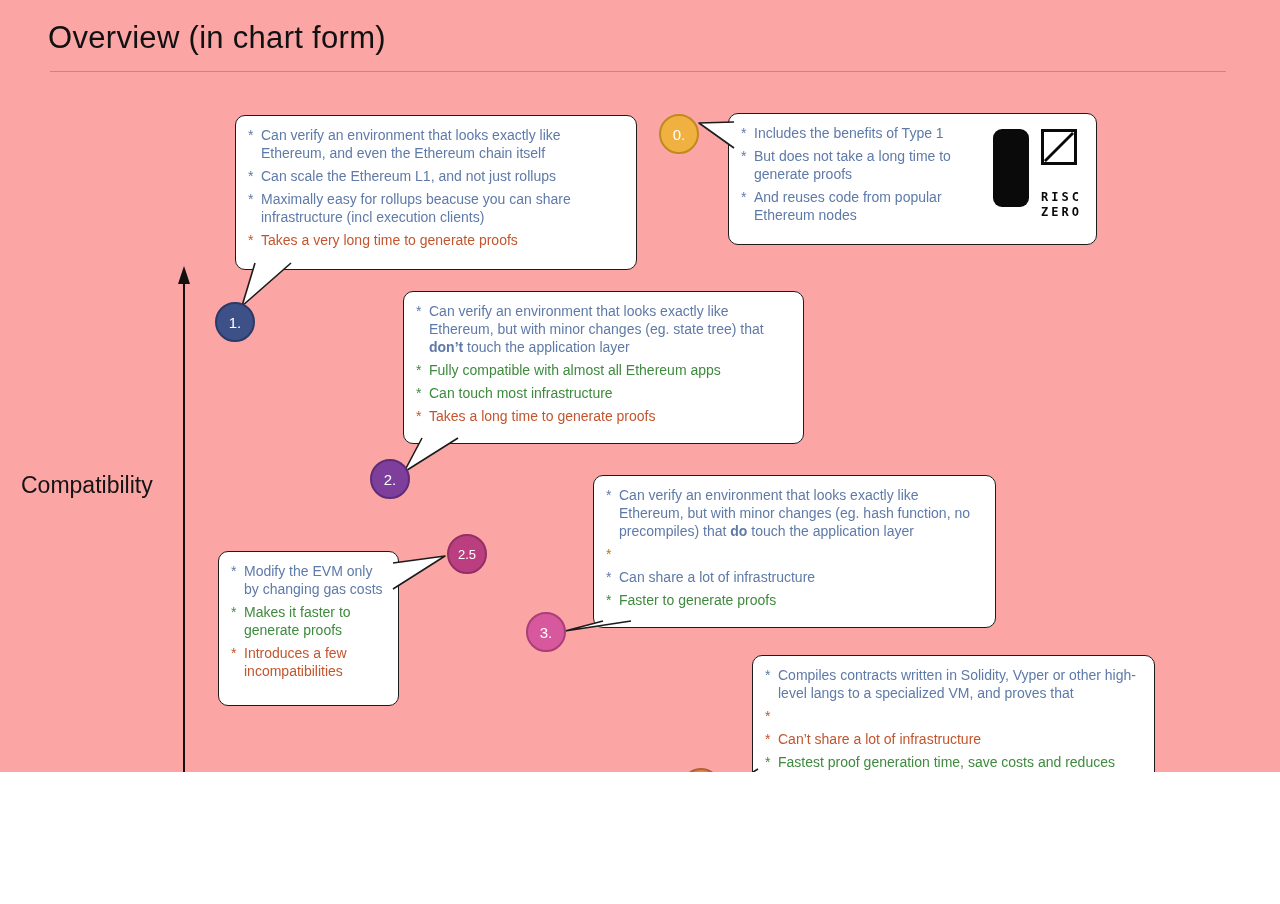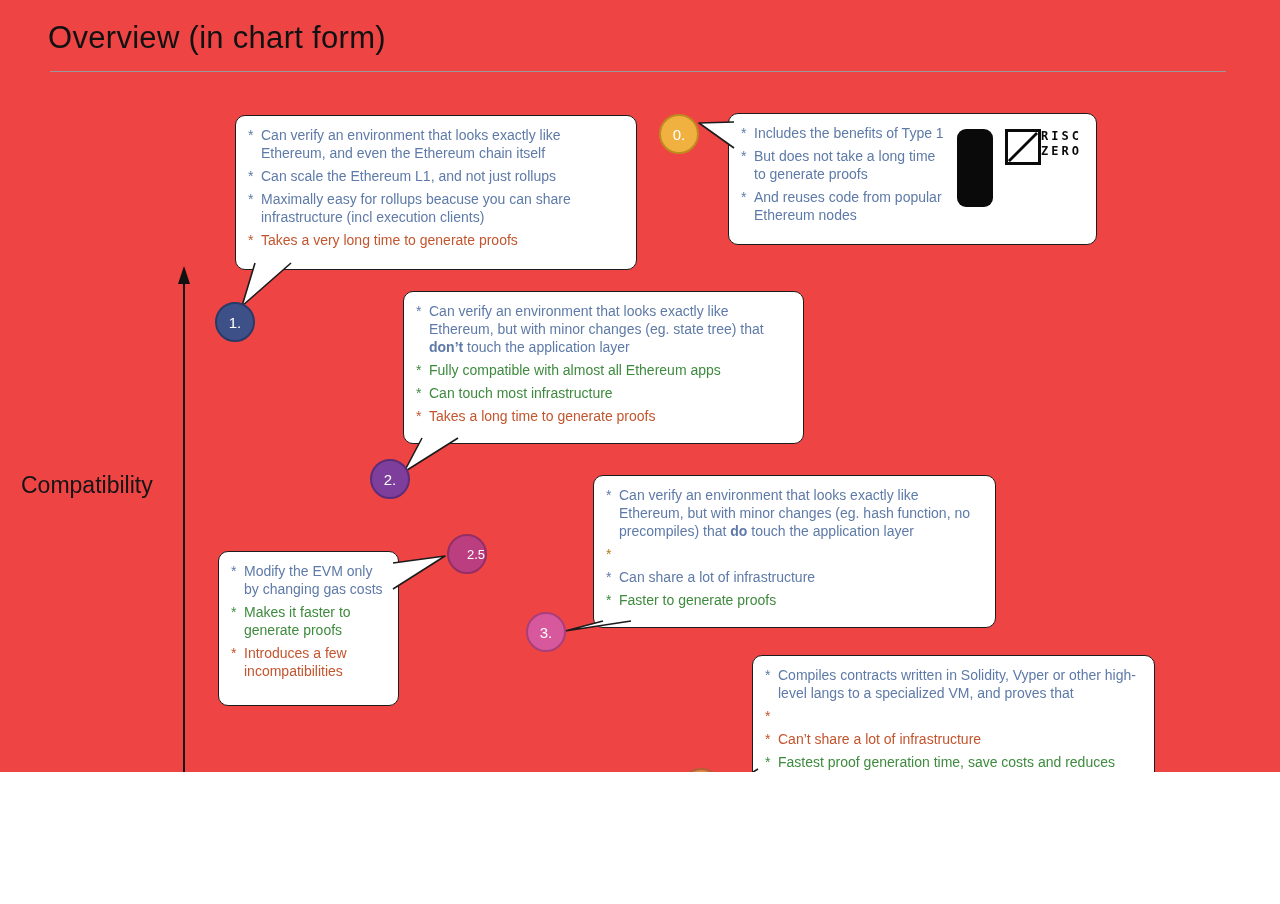--- a/index.html
+++ b/index.html
@@ -1,18 +1,18 @@
 <!DOCTYPE html>
 <html><head>
 <meta charset="utf-8">
 <style>
   * { margin: 0; padding: 0; box-sizing: border-box; }
   html, body { background: #ffffff; }
   body { font-family: "Liberation Sans", sans-serif; }
-  .stage { position: relative; width: 1280px; height: 772px; background: #ef4444; overflow: hidden; }
+  .stage { position: relative; width: 1280px; height: 772px; background: #fca5a5; overflow: hidden; }
 
   .title { position: absolute; left: 48px; top: 20px; font-size: 31px; font-weight: 400; color: #111; letter-spacing: 0.3px; }
   .divider { position: absolute; left: 50px; top: 71px; width: 1176px; height: 1px; background: #999; }
 
   .axes { position: absolute; left: 0; top: 0; width: 1280px; height: 904px; z-index: 1; }
   .ylabel { position: absolute; left: 21px; top: 472px; font-size: 23px; color: #141414; z-index: 1; }
   .xlabel { position: absolute; left: 388px; top: 855px; font-size: 23px; color: #141414; z-index: 1; text-decoration: underline; }
 
   .bubble { position: absolute; background: #fff; border: 1.6px solid #1c1c1c; border-radius: 10px; padding: 10px 12px; z-index: 2; }
   .bubble.with-logo { display: flex; gap: 8px; }
@@ -21,21 +21,21 @@
   .star { flex: 0 0 13px; }
   .b { font-weight: bold; }
 
   #tail-svg { position: absolute; left: 0; top: 0; width: 1280px; height: 904px; z-index: 3; pointer-events: none; }
   .tail { fill: #ffffff; stroke: #1c1c1c; stroke-width: 1.6; stroke-linejoin: round; }
 
   .point { position: absolute; width: 40px; height: 40px; border-radius: 50%; border: 2.5px solid; display: flex; align-items: center; justify-content: center; color: #fff; font-size: 15px; z-index: 4; }
 
   .logo { display: flex; gap: 12px; flex: 0 0 auto; padding-top: 5px; padding-right: 2px; }
   .logo-bar { width: 36px; height: 78px; background: #0a0a0a; border-radius: 9px; }
-  .logo-col { display: flex; flex-direction: row; gap: 0; align-items: flex-start; }
+  .logo-col { display: flex; flex-direction: column; gap: 25px; align-items: flex-start; }
   .logo-square { width: 36px; height: 36px; border: 3px solid #0a0a0a; }
   .logo-square svg { display: block; width: 100%; height: 100%; }
   .logo-text { font-family: "DejaVu Sans Mono", monospace; font-size: 12px; font-weight: bold; letter-spacing: 3px; line-height: 15px; color: #0a0a0a; }
 </style>
 </head>
 <body>
 
 <div class="stage">
   <h1 class="title">Overview (in chart form)</h1>
   <div class="divider"></div>
@@ -187,21 +187,21 @@
   <div id="point-layer">
       <div class="point" style="left: 659px; top: 114px; background: rgb(240, 177, 64); border-color: rgb(191, 138, 30);">
         <span>0.</span>
       </div>
       <div class="point" style="left: 215px; top: 302px; background: rgb(62, 80, 136); border-color: rgb(42, 58, 104);">
         <span>1.</span>
       </div>
       <div class="point" style="left: 370px; top: 459px; background: rgb(125, 63, 155); border-color: rgb(94, 44, 120);">
         <span>2.</span>
       </div>
-      <div class="point" style="left: 447px; top: 534px; background: rgb(187, 63, 128); border-color: rgb(147, 47, 100); justify-content: flex-end;">
+      <div class="point" style="left: 447px; top: 534px; background: rgb(187, 63, 128); border-color: rgb(147, 47, 100);">
         <span style="font-size: 13px;">2.5</span>
       </div>
       <div class="point" style="left: 526px; top: 612px; background: rgb(216, 88, 157); border-color: rgb(169, 62, 121);">
         <span>3.</span>
       </div>
       <div class="point" style="left: 681px; top: 768px; background: rgb(227, 132, 73); border-color: rgb(178, 97, 52);">
         <span>4.</span>
       </div>
     </div>
 </div>

